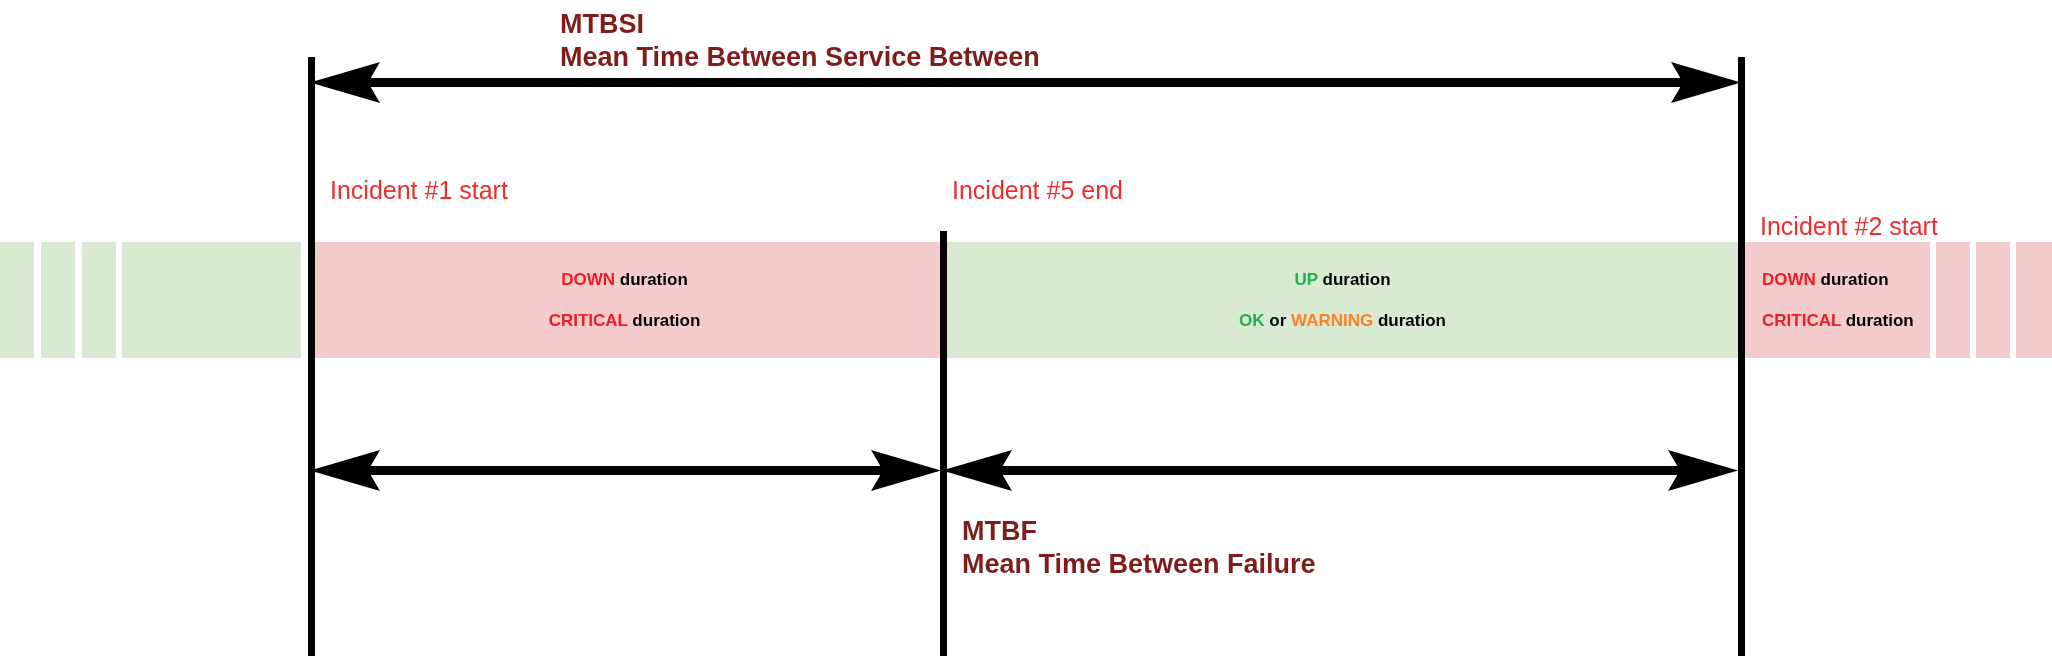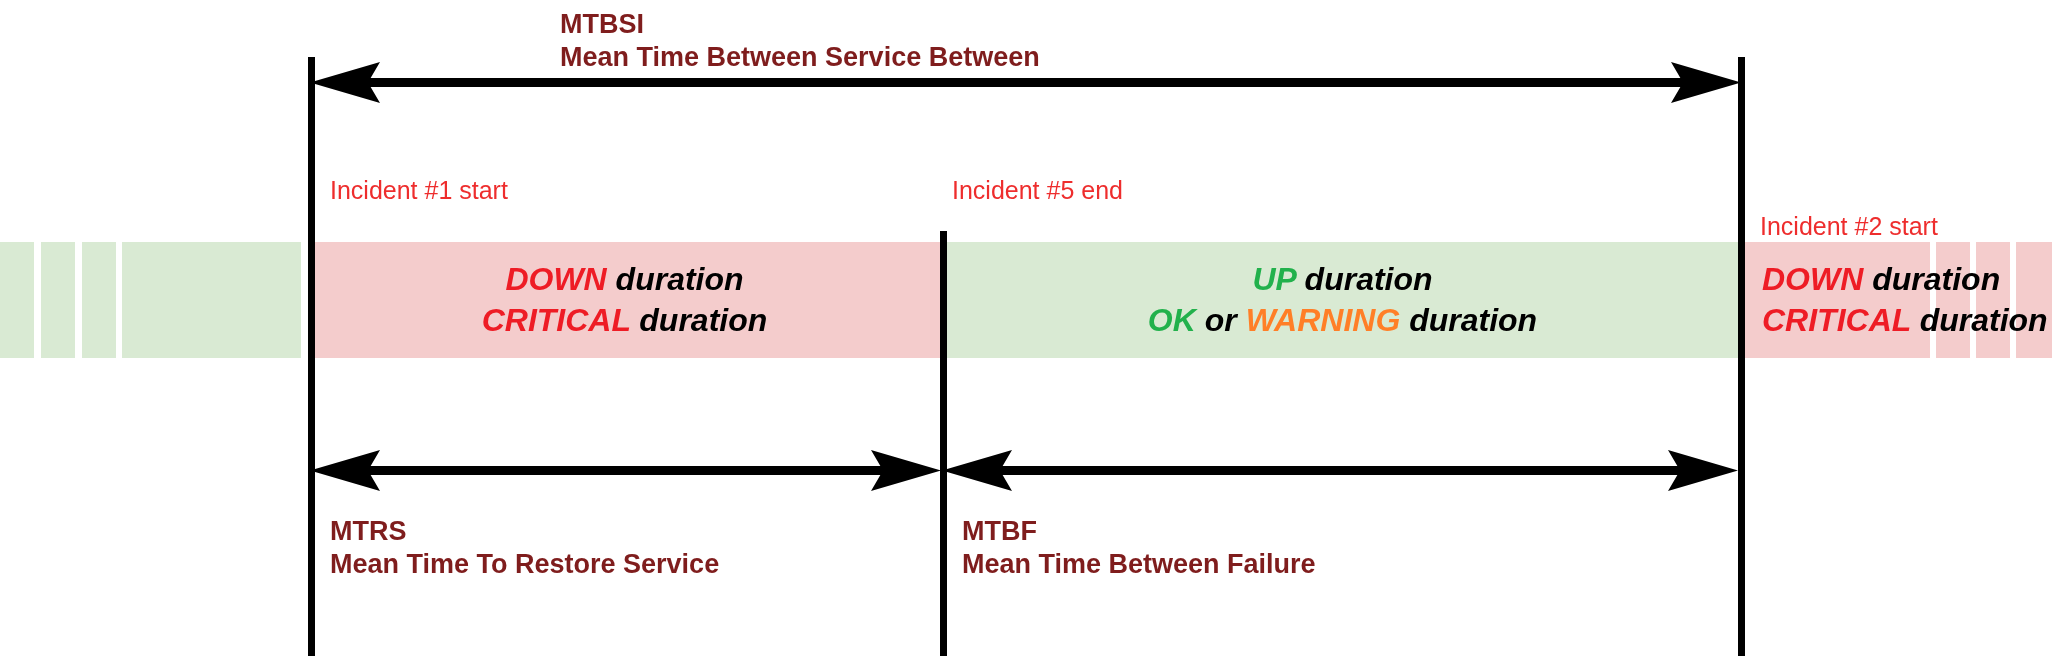--- a/index.html
+++ b/index.html
@@ -49,26 +49,25 @@
   #bar-next-down-3 { left: 1976px; width: 34px; }
   #bar-next-down-4 { left: 2016px; width: 36px; }
 
   
   .bar-text {
     position: absolute;
     top: 259px;
     height: 82px;
     text-align: center;
     font-weight: bold;
-    font-size: 32px;
+    font-size: 17px;
     line-height: 41px;
     color: #000000;
     white-space: nowrap;
     pointer-events: none;
-    font-style: italic;
   }
   #bartext-down-1 { left: 308px;  width: 633px; }
   #bartext-up-1   { left: 947px;  width: 791px; }
   #bartext-down-2 { left: 1738px; width: 314px; text-align: left; padding-left: 24px; box-sizing: border-box; }
 
   .kw-red    { color: #ee1c25; }
   .kw-green  { color: #22b14c; text-align: center; }
   .kw-orange { color: #ff7f27; }
 
   
@@ -151,24 +150,20 @@
     <span class="abbr">MTBSI</span>
     <span class="full">Mean Time Between Service Between</span>
   </div>
 
   <svg class="arrow-svg" id="arrow-mtbsi" viewBox="0 0 1435 50">
     <rect x="60" y="20" width="1315" height="9" fill="#000"></rect>
     <path d="M 2 24.5 L 72 4 L 60 24.5 L 72 45 Z" fill="#000"></path>
     <path d="M 1433 24.5 L 1363 4 L 1375 24.5 L 1363 45 Z" fill="#000"></path>
   </svg>
 
-  <div class="measure-title" id="title-mtrs">
-    <span class="abbr">MTRS</span>
-    <span class="full">Mean Time To Restore Service</span>
-  </div>
 
   <svg class="arrow-svg" id="arrow-mtrs" viewBox="0 0 635 50">
     <rect x="60" y="20" width="515" height="9" fill="#000"></rect>
     <path d="M 2 24.5 L 72 4 L 60 24.5 L 72 45 Z" fill="#000"></path>
     <path d="M 633 24.5 L 563 4 L 575 24.5 L 563 45 Z" fill="#000"></path>
   </svg>
 
   <div class="measure-title" id="title-mtbf">
     <span class="abbr">MTBF</span>
     <span class="full">Mean Time Between Failure</span>

